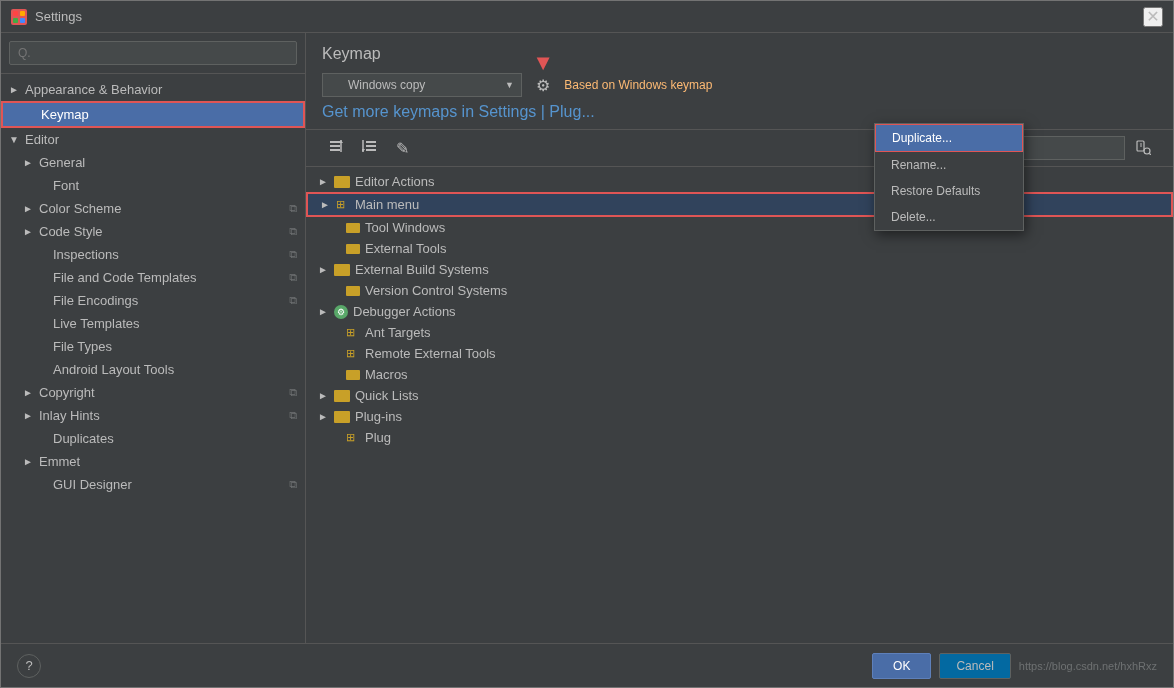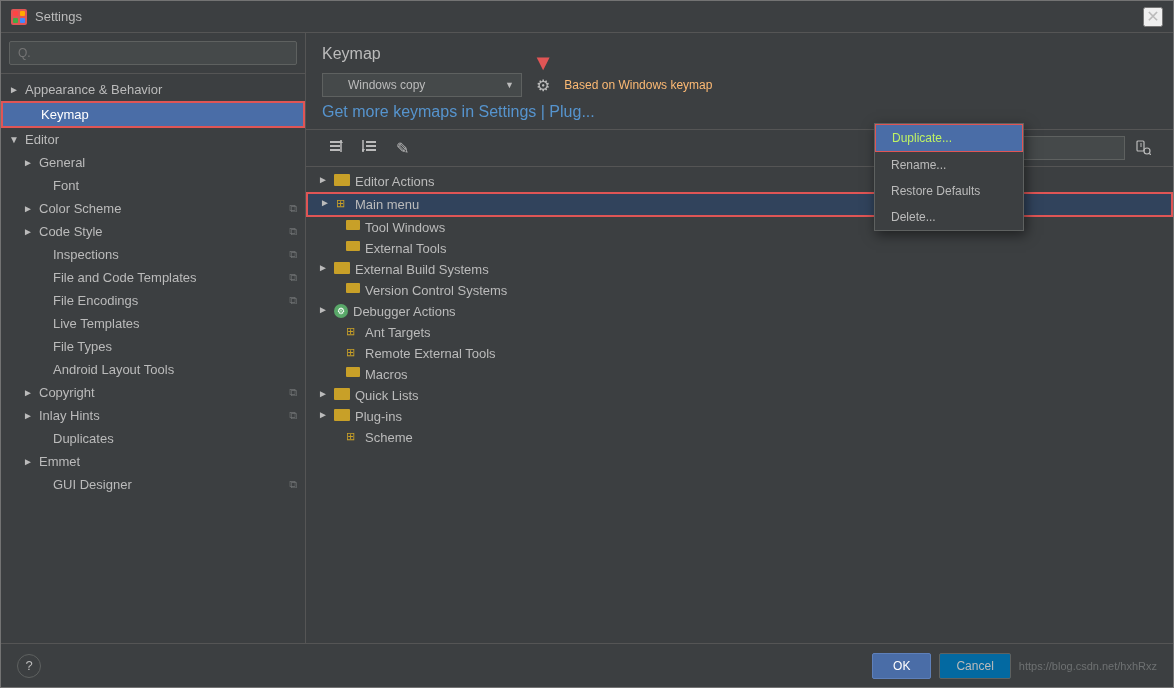--- a/index.html
+++ b/index.html
@@ -266,20 +266,21 @@
       overflow-y: auto;
       padding: 4px 0;
     }
 
     .keymap-tree::-webkit-scrollbar { width: 6px; }
     .keymap-tree::-webkit-scrollbar-track { background: #3c3f41; }
     .keymap-tree::-webkit-scrollbar-thumb { background: #555; border-radius: 3px; }
 
     .keymap-item {
       display: flex;
+      align-items: center;
       padding: 3px 12px;
       cursor: pointer;
       color: #bbbbbb;
       white-space: nowrap;
     }
 
     .keymap-item.indent-1 { padding-left: 24px; }
 
     
     .dropdown-menu {
@@ -294,21 +295,21 @@
     }
 
     .dropdown-item {
       padding: 6px 16px;
       cursor: pointer;
       color: #bbbbbb;
       font-size: 12px;
     }
     .dropdown-item.highlighted {
       background: #4a6da7;
-      color: #bef264;
+      color: #ffffff;
       border: 1px solid #e05555;
     }
 
     
     .bottom-bar {
       display: flex;
       align-items: center;
       justify-content: space-between;
       padding: 8px 16px;
       border-top: 1px solid #555;
@@ -628,21 +629,21 @@
 
         <div class="keymap-item">
           <span class="arrow collapsed"></span>
           <span style="display:inline-block;width:16px;height:12px;background:#c8a028;margin-right:5px;border-radius:1px;flex-shrink:0;"></span>
           <span>Plug-ins</span>
         </div>
 
         <div class="keymap-item indent-1">
           <span class="arrow empty"></span>
           <span style="display:inline-block;width:14px;height:14px;margin-right:5px;flex-shrink:0;font-size:11px;color:#c8a028;">⊞</span>
-          <span>Scheme</span>
+          <span>Plug</span>
         </div>
 
       </div>
 
       <div class="dropdown-menu">
         <div class="dropdown-item highlighted">Duplicate...</div>
         <div class="dropdown-item">Rename...</div>
         <div class="dropdown-item">Restore Defaults</div>
         <div class="dropdown-item">Delete...</div>
       </div>

